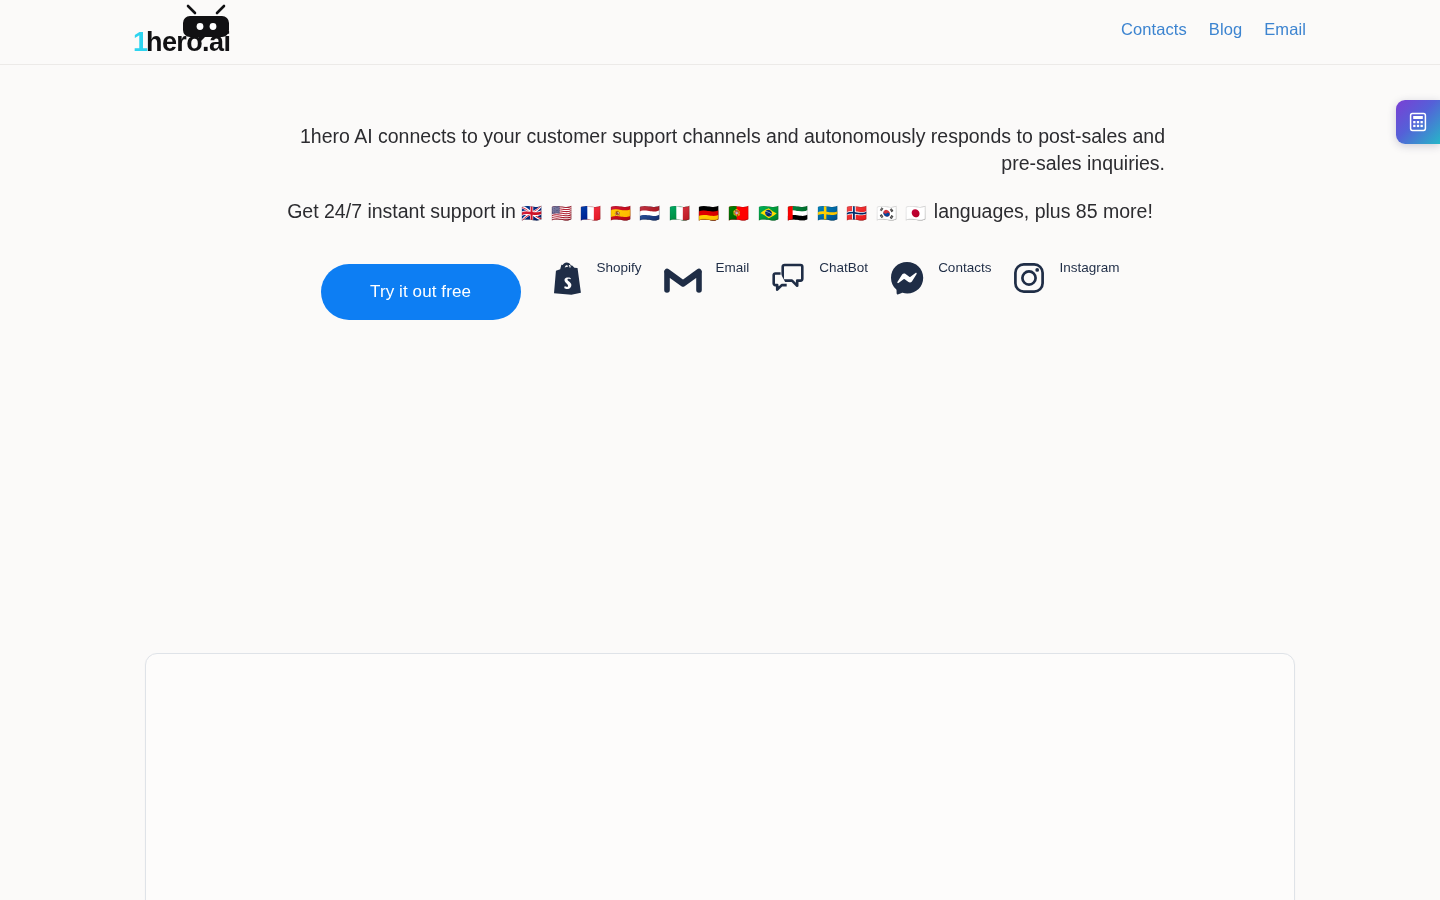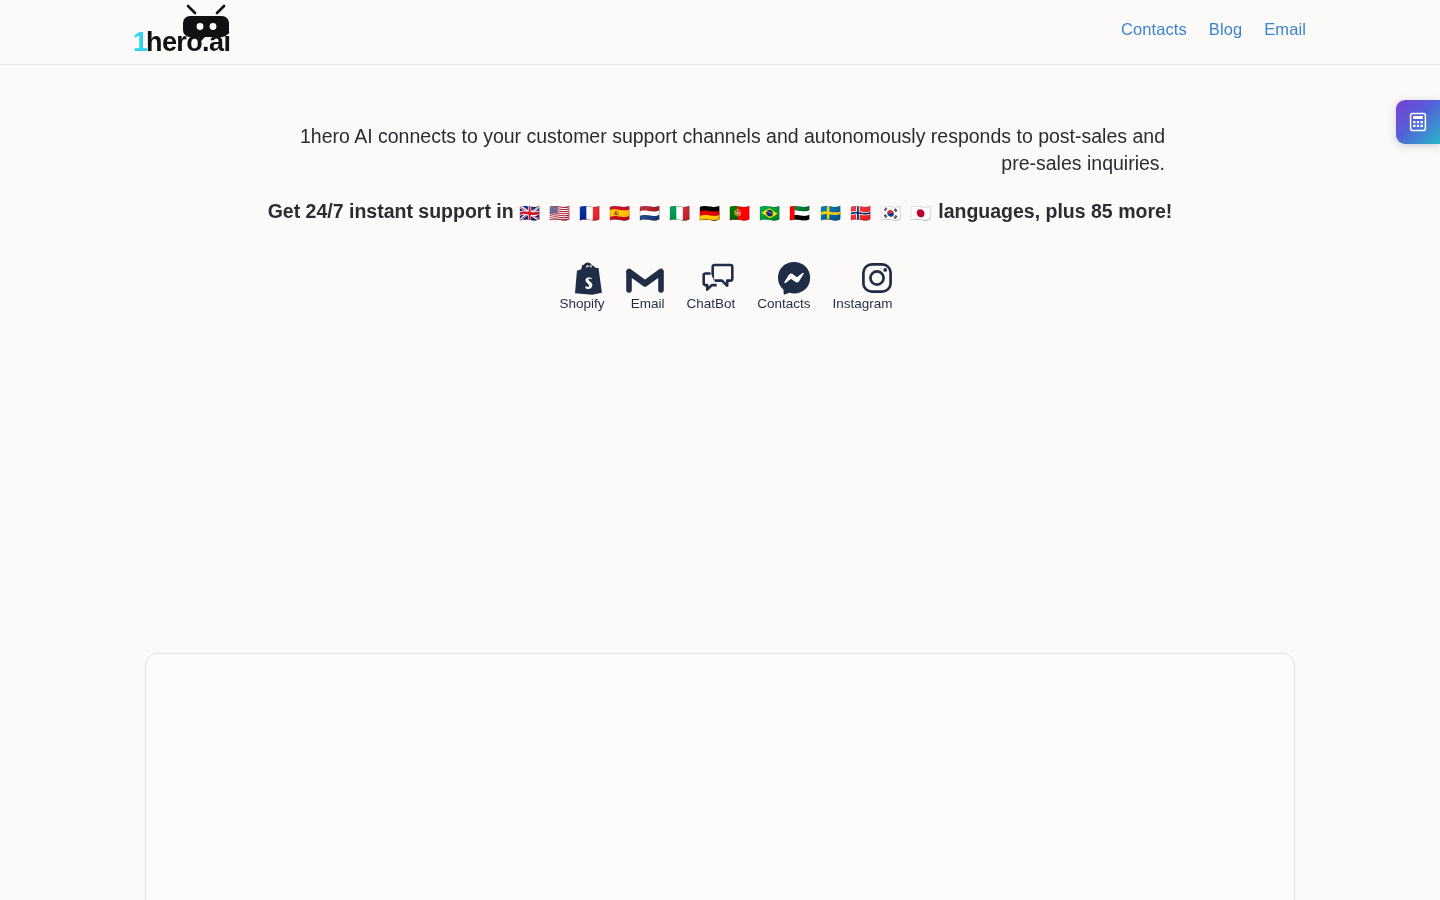--- a/index.html
+++ b/index.html
@@ -94,21 +94,20 @@
     font-weight: 400;
     text-align: right;
   }
 
   .langline {
     margin: 19px auto 0;
     font-size: 19.5px;
     line-height: 30px;
     color: #2c2c30;
     white-space: nowrap;
-    font-weight: bold;
   }
   .flags {
     font-family: "DejaVu Sans", sans-serif;
     font-size: 17px;
     letter-spacing: 1.5px;
     vertical-align: -1px;
   }
 
   
   .cta-row {
@@ -134,23 +133,23 @@
   }
 
   .channels {
     display: flex;
     align-items: flex-start;
     gap: 22px;
     margin-left: 12px;
   }
   .channel {
     display: flex;
-    flex-direction: column;
-    align-items: flex-end;
-    gap: 0;
+    flex-direction: row;
+    align-items: flex-start;
+    gap: 14px;
     cursor: pointer;
     text-decoration: none;
   }
   .channel-icon {
     height: 36px;
     display: flex;
     align-items: center;
     justify-content: center;
   }
   .channel-label {
@@ -223,20 +222,21 @@
 
 
   <p class="subtitle">1hero AI connects to your customer support channels and autonomously responds to post-sales and pre-sales inquiries.</p>
 
   <p class="langline">
     <span>Get 24/7 instant support in </span><span class="flags">🇬🇧 🇺🇸 🇫🇷 🇪🇸 🇳🇱 🇮🇹 🇩🇪 🇵🇹 🇧🇷 🇦🇪 🇸🇪 🇳🇴 🇰🇷 🇯🇵</span><span> languages, plus 85 more!</span>
   </p>
 
   <div class="cta-row">
 
+    <button class="cta-button">Try it out free</button>
 
     <div class="channels">
 
       <a class="channel" href="#">
         <span class="channel-icon">
           <svg width="30" height="34" viewBox="0 0 30 34">
             <path d="M13.5 1.5c-1.6 0-2.9 1-3.8 2.5l-.9-.3c-.2-.06-.4.05-.47.25L7.2 8.3l-3.6 1.1c-.6.2-.62.22-.7.78L1 32.2l17.4 1.6 9.5-2.1L24.6 7.4c-.02-.2-.2-.35-.4-.37l-2.8-.2-2-2c-.2-.2-.4-.3-.6-.3l-1 .02C17.3 2.8 15.6 1.5 13.5 1.5z" fill="#1f2d46"></path>
             <path d="M13.4 4.2c.8 0 1.5.5 1.9 1.3l-3.6 1.1c.4-1.4 1-2.4 1.7-2.4z" fill="#fbfaf9"></path>
             <path d="M16.9 3.9c.5.6.8 1.5.9 2.4l-1.2.36c-.15-1.1-.5-2-1-2.6.5-.2.9-.2 1.3-.16z" fill="#fbfaf9"></path>
             <path d="M17.9 17.2c-.1-.08-1.3-.8-2.9-.8-3.3 0-3.5 2-3.5 2.5 0 2.7 3.6 3.7 3.6 6 0 .5-.3.9-.9.9-.9 0-2.4-.9-2.4-.9l-.6 2s1.4 1.1 3.4 1.1c2.2 0 3.8-1.5 3.8-3.9 0-3.1-3.9-3.8-3.9-5.6 0-.3.2-.8 1.1-.8 1 0 1.9.5 1.9.5z" fill="#ffffff"></path>

